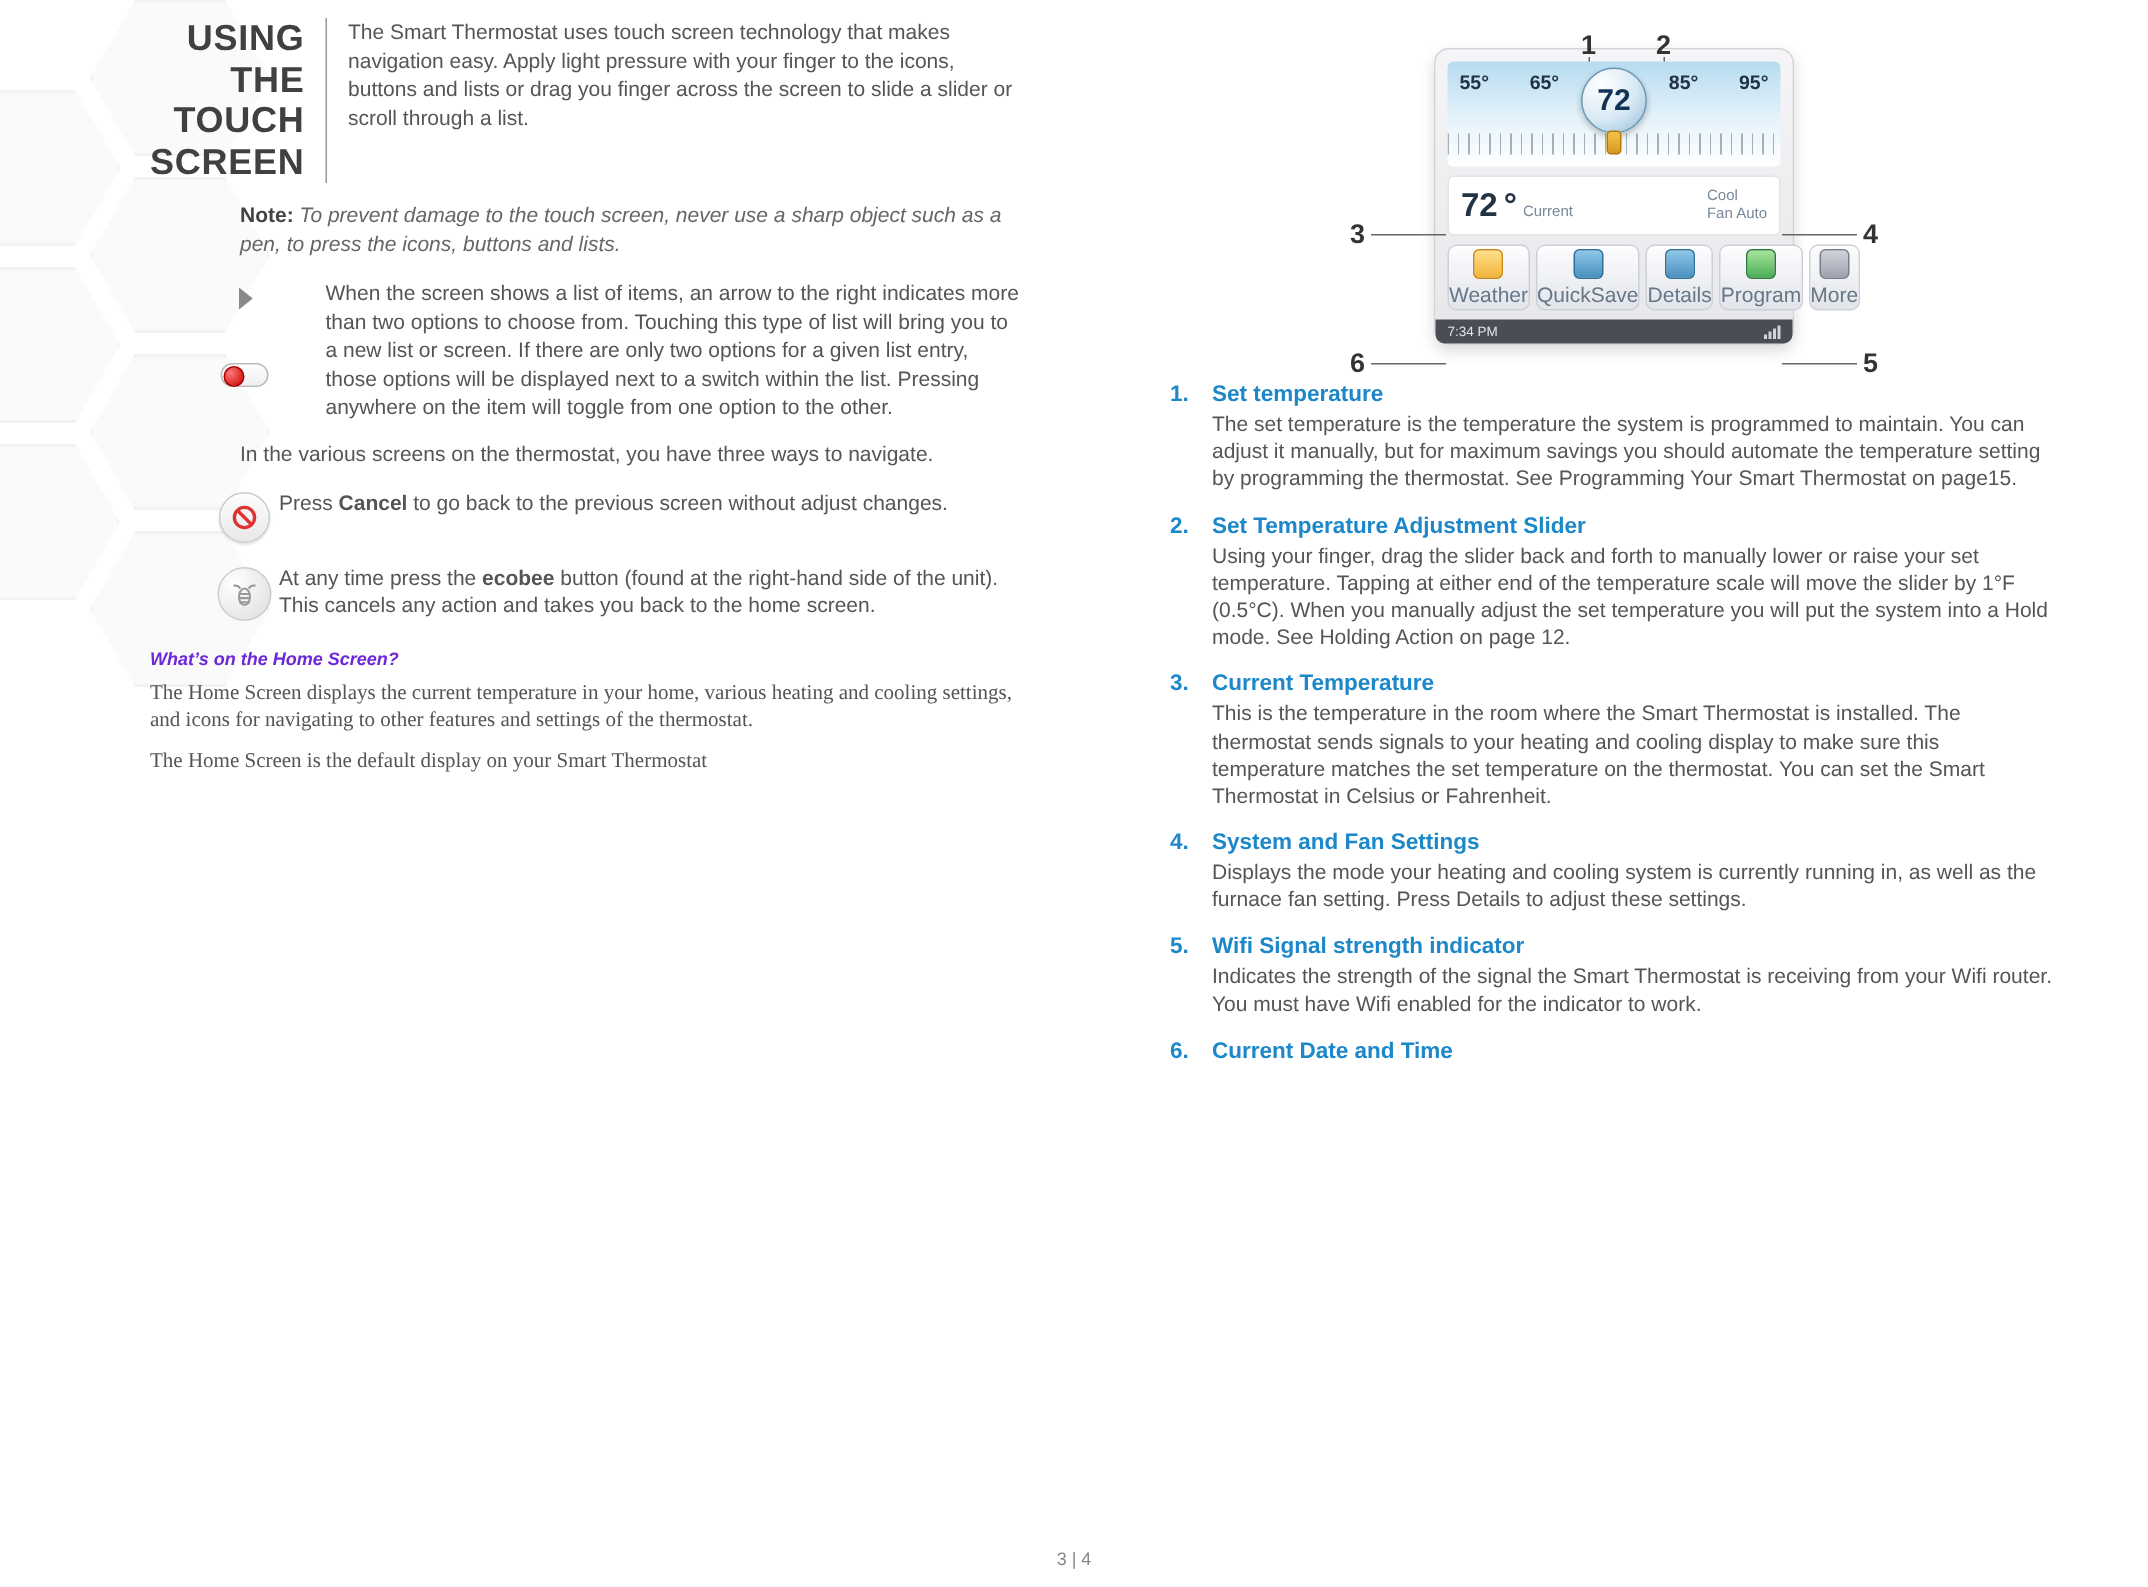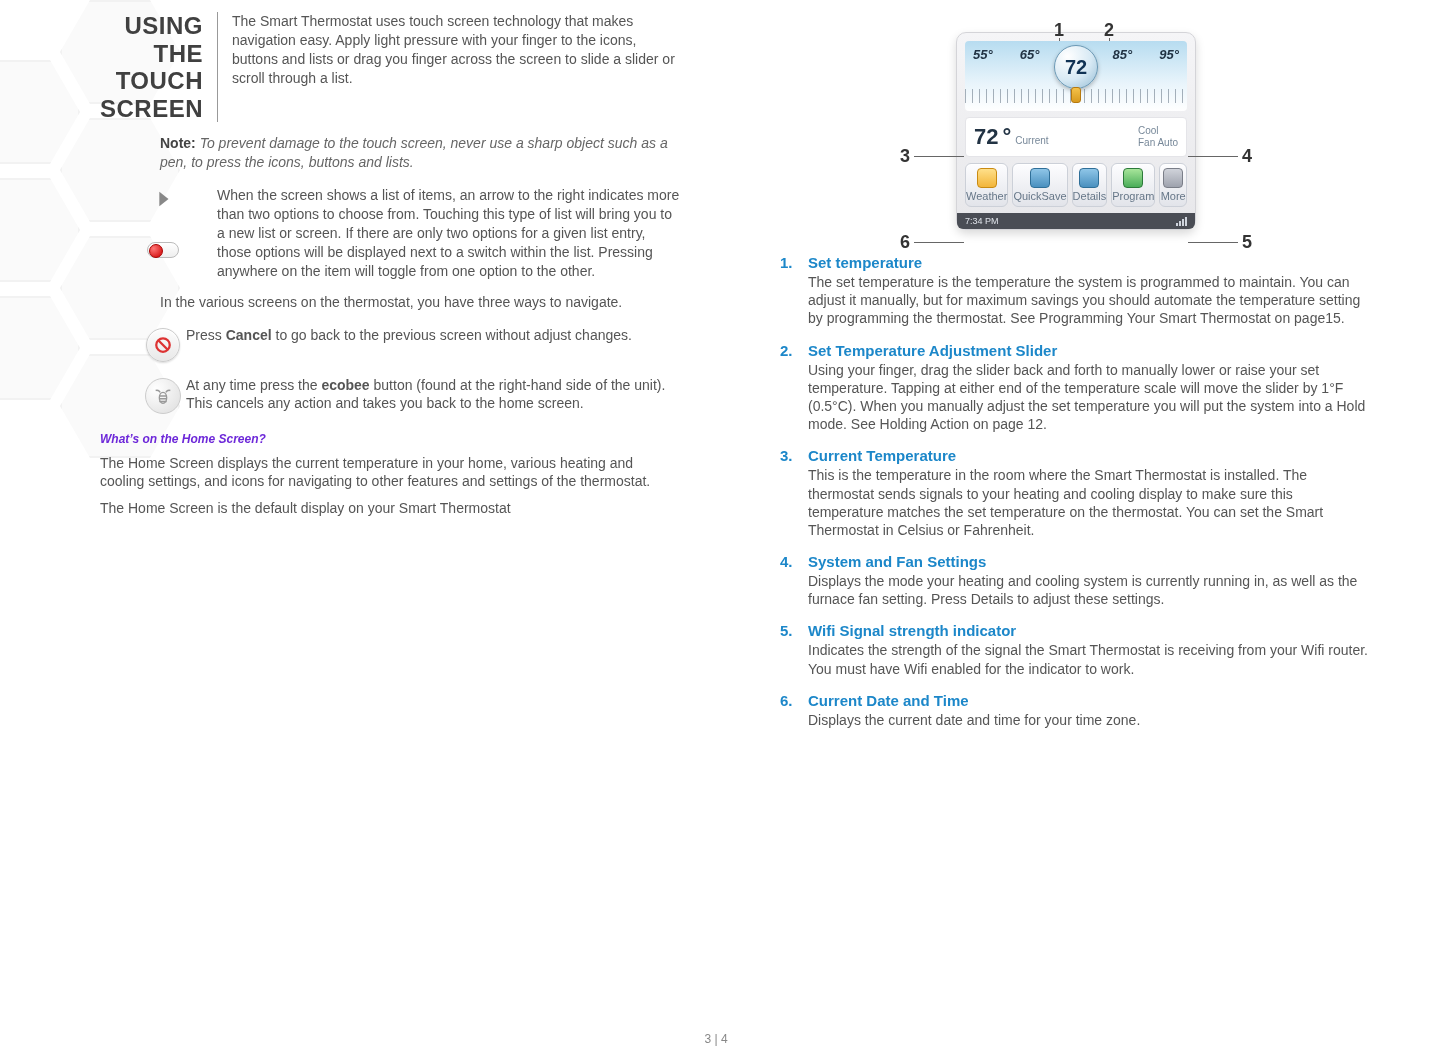--- a/index.html
+++ b/index.html
@@ -98,42 +98,42 @@
     color:#999;
   }
 
   .subhead {
     color: #6d28d9;
     font-style: italic;
     font-weight: 700;
     font-size: 12px;
     margin: 18px 0 8px 0;
   }
-  .para { color:#555; line-height:1.35; margin-bottom: 8px; }
+  .para { color:#555; line-height:1.35; margin-bottom: 8px; font-family: Liberation Serif, serif; }
 
   
   .diagram-wrap { position: relative; width: 280px; margin: 0 auto 24px auto; }
   .callout-num { position:absolute; font-weight:600; font-size:18px; color:#333; }
   .callout-line { position:absolute; background:#666; }
 
   .device {
     width: 240px; margin: 20px auto 0 auto; border-radius: 10px;
     background: linear-gradient(#f5f5f7,#e7e7ea);
     border: 1px solid #d4d4d8; padding: 8px 8px 4px 8px;
     box-shadow: 0 4px 10px rgba(0,0,0,.15);
   }
   .temp-scale {
     position: relative; height: 70px;
     background: linear-gradient(180deg,#b7dcf0 0%, #e8f4fb 60%, #fff 100%);
     border-radius: 4px; overflow:hidden;
     display:flex; align-items:flex-start; justify-content:space-between;
     padding: 6px 8px 0 8px;
     font-size: 13px; color:#456;
   }
-  .temp-scale .tick { font-weight:600; color:#234;font-style:italic; }
+  .temp-scale .tick { font-weight:600; color:#234; }
   .ticks-row {
     position:absolute; left:0; right:0; bottom:8px; height:14px;
     background: repeating-linear-gradient(90deg,#567 0 1px, transparent 1px 7px);
     opacity:.5;
   }
   .set-bubble {
     position:absolute; left:50%; top:4px; transform:translateX(-50%);
     width:44px; height:44px; border-radius:50%;
     background: radial-gradient(circle at 30% 25%, #fff, #d7e9f4 55%, #94bcd4);
     border:1px solid #6b98b4;
@@ -157,21 +157,21 @@
   .mid-bar .cur .big { font-size:22px; font-weight:600; color:#234; }
   .mid-bar .cur .lbl { font-size:10px; color:#789; }
   .mid-bar .sys { text-align:left; font-size:10px; line-height:1.2; color:#789; }
 
   .btn-row { display:flex; gap:4px; margin-top:6px; }
   .soft-btn {
     flex:1; height:44px; border-radius:6px;
     background:linear-gradient(#fdfdff,#e2e4ea);
     border:1px solid #ccd0d8;
     display:flex; flex-direction:column; align-items:center; justify-content:center;
-    font-size:11px; color:#678;
+    font-size:14px; color:#678;
     box-shadow: inset 0 1px 1px #fff;
   }
   .soft-btn .ic { width:20px; height:20px; border-radius:4px; margin-bottom:2px;
     background:linear-gradient(#8fc6e8,#4a90bf); border:1px solid #2f6f98;}
   .soft-btn.weather .ic { background:linear-gradient(#ffe08a,#f2b53a); border-color:#c98b12;}
   .soft-btn.program .ic { background:linear-gradient(#a7e59a,#4aad59); border-color:#2c7a3a;}
   .soft-btn.more .ic { background:linear-gradient(#d0d3da,#9ea2ad); border-color:#7a7e88;}
 
   .status-bar {
     display:flex; justify-content:space-between; align-items:center;
@@ -389,20 +389,19 @@
         <div class="num">5.</div>
         <div class="content">
           <h4>Wifi Signal strength indicator</h4>
           <p>Indicates the strength of the signal the Smart Thermostat is receiving from your Wifi router. You must have Wifi enabled for the indicator to work.</p>
         </div>
       </div>
       <div class="num-item">
         <div class="num">6.</div>
         <div class="content">
           <h4>Current Date and Time</h4>
-          <p>Displays the current date and time for your time zone.</p>
         </div>
       </div>
     </div>
   </div>
 
   <div class="page-footer">3 | 4</div>
 </div>
 
 </body></html>

